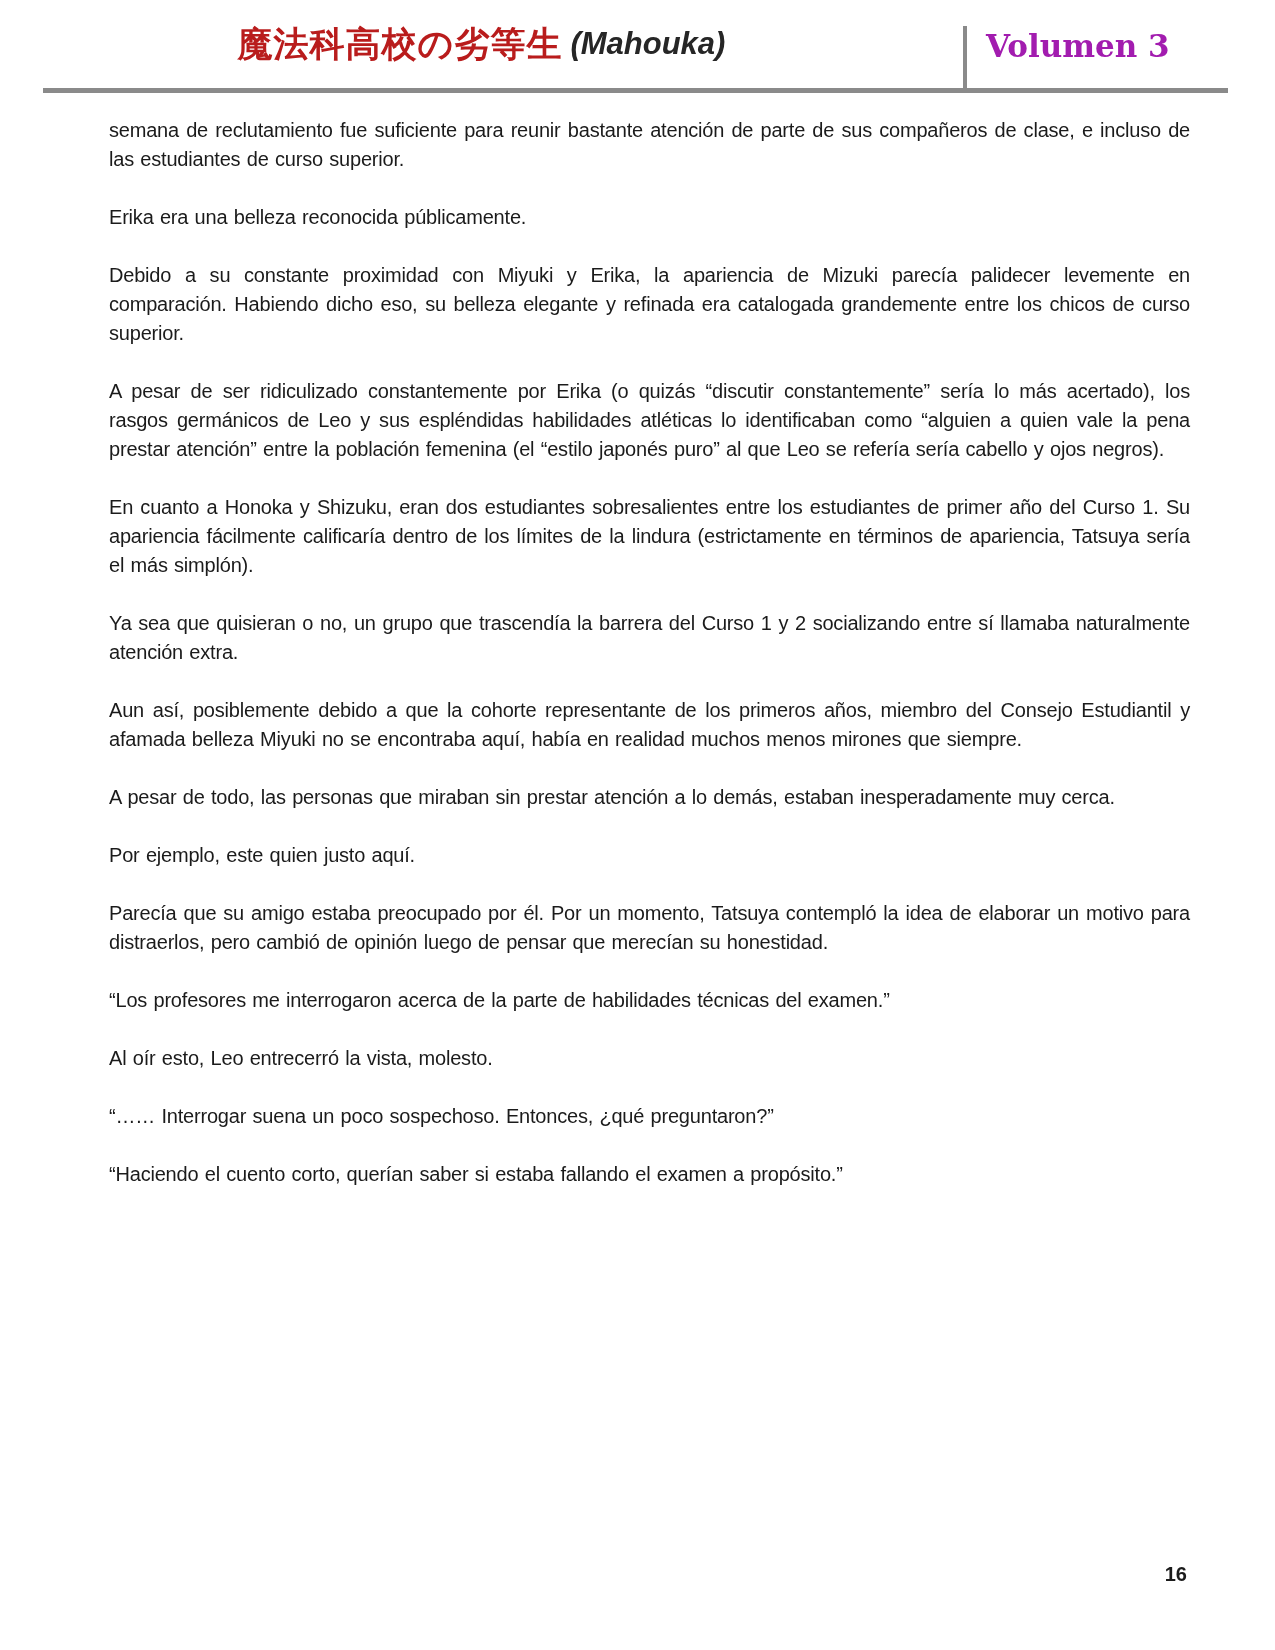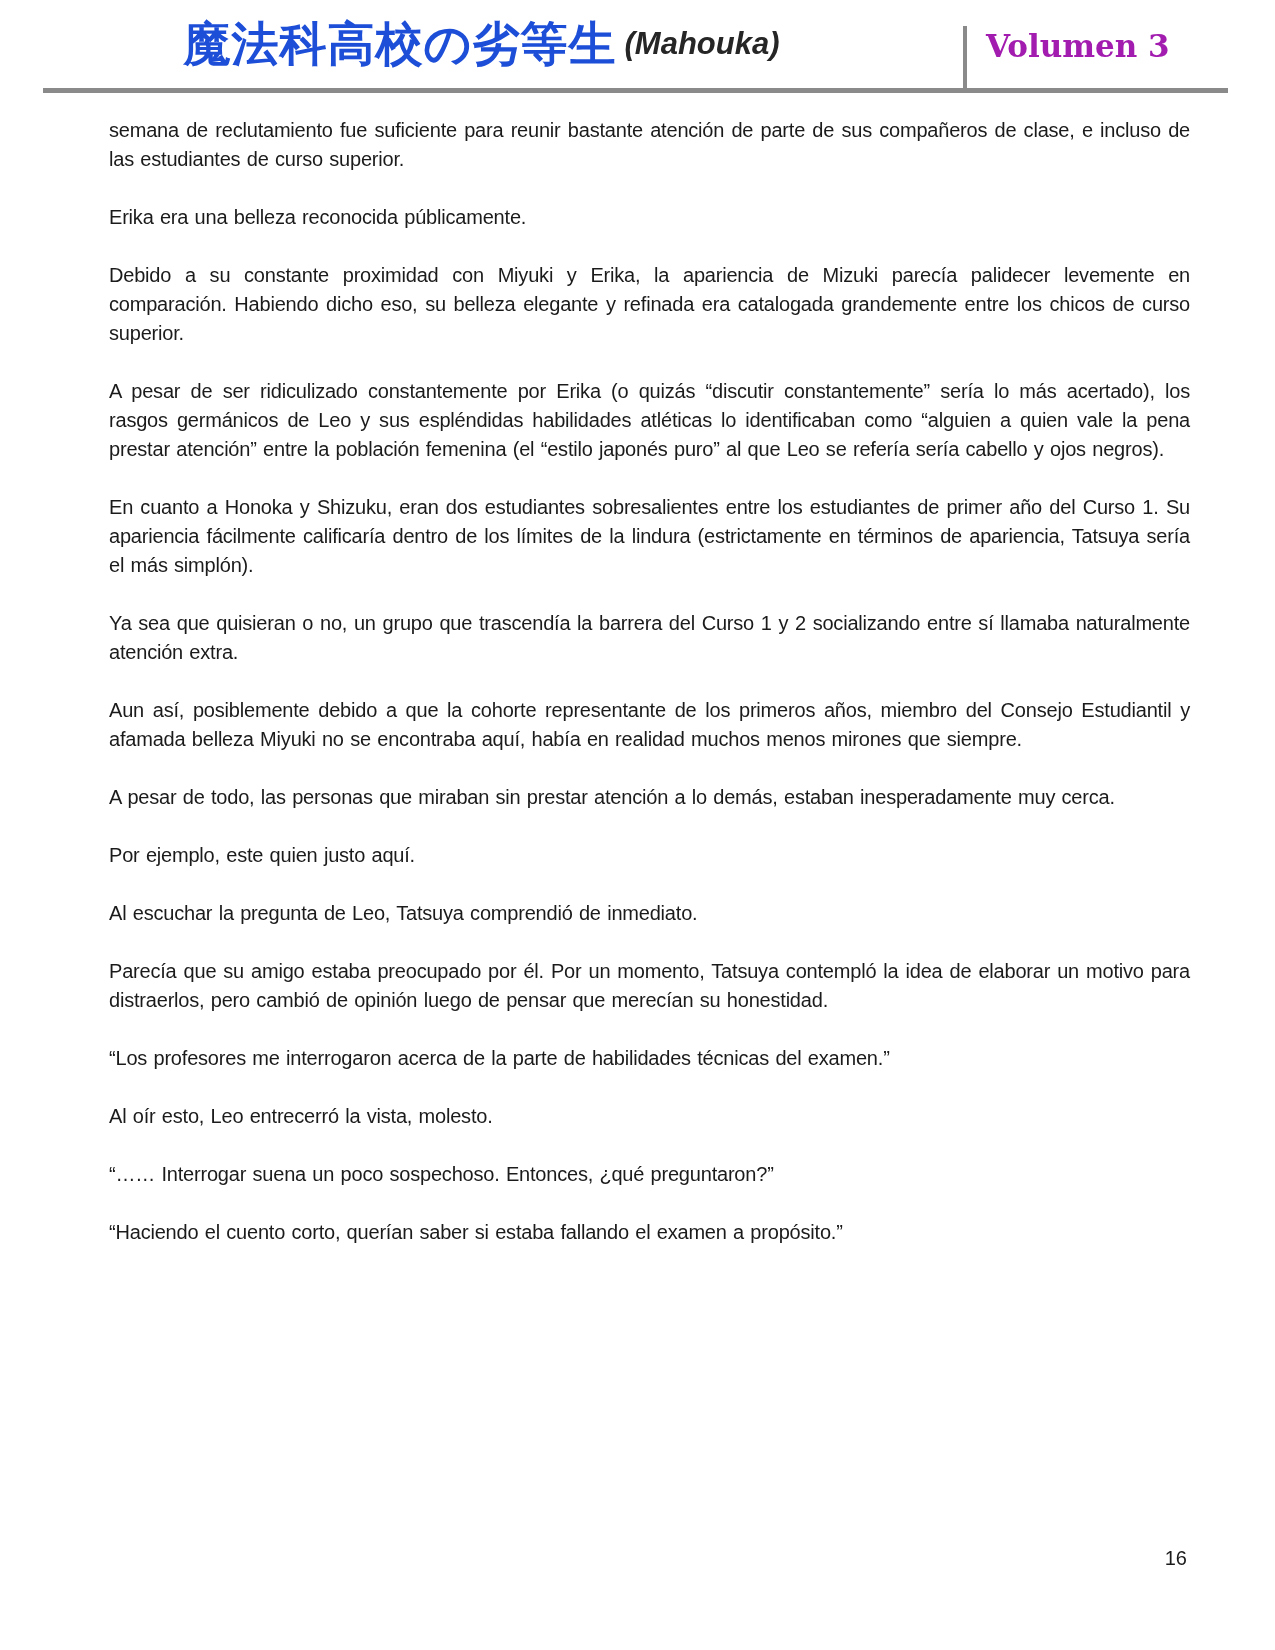--- a/index.html
+++ b/index.html
@@ -29,22 +29,22 @@
     height: 88px;
     display: flex;
     align-items: center;
     justify-content: center;
     gap: 8px;
     white-space: nowrap;
   }
   .title-jp {
     font-family: "DejaVu Serif", serif;
     font-weight: 700;
-    font-size: 47px;
-    color: #1d4ed8;
+    font-size: 35px;
+    color: #b91c1c;
     letter-spacing: 1px;
   }
   .title-latin {
     font-family: "Liberation Sans", sans-serif;
     font-weight: 700;
     font-size: 31px;
     color: #262626;
     font-style: italic;
   }
   .header-divider {
@@ -84,23 +84,24 @@
     color: #1b1b1b;
     text-align: justify;
     letter-spacing: -0.2px;
     word-spacing: 1px;
   }
 
   
   .footer {
     position: absolute;
     right: 88px;
-    bottom: 80px;
+    bottom: 64px;
     font-size: 20px;
     color: #1b1b1b;
+    font-weight: bold;
   }
 </style>
 </head>
 <body>
 
 <div class="page">
 
   <header class="header">
     <div class="header-left">
       <span class="title-jp">魔法科高校の劣等生</span>
@@ -114,21 +115,20 @@
   <main class="body-text">
     <p>semana de reclutamiento fue suficiente para reunir bastante atención de parte de sus compañeros de clase, e incluso de las estudiantes de curso superior.</p>
     <p>Erika era una belleza reconocida públicamente.</p>
     <p>Debido a su constante proximidad con Miyuki y Erika, la apariencia de Mizuki parecía palidecer levemente en comparación. Habiendo dicho eso, su belleza elegante y refinada era catalogada grandemente entre los chicos de curso superior.</p>
     <p>A pesar de ser ridiculizado constantemente por Erika (o quizás “discutir constantemente” sería lo más acertado), los rasgos germánicos de Leo y sus espléndidas habilidades atléticas lo identificaban como “alguien a quien vale la pena prestar atención” entre la población femenina (el “estilo japonés puro” al que Leo se refería sería cabello y ojos negros).</p>
     <p>En cuanto a Honoka y Shizuku, eran dos estudiantes sobresalientes entre los estudiantes de primer año del Curso 1. Su apariencia fácilmente calificaría dentro de los límites de la lindura (estrictamente en términos de apariencia, Tatsuya sería el más simplón).</p>
     <p>Ya sea que quisieran o no, un grupo que trascendía la barrera del Curso 1 y 2 socializando entre sí llamaba naturalmente atención extra.</p>
     <p>Aun así, posiblemente debido a que la cohorte representante de los primeros años, miembro del Consejo Estudiantil y afamada belleza Miyuki no se encontraba aquí, había en realidad muchos menos mirones que siempre.</p>
     <p>A pesar de todo, las personas que miraban sin prestar atención a lo demás, estaban inesperadamente muy cerca.</p>
     <p>Por ejemplo, este quien justo aquí.</p>
-    <p>Al escuchar la pregunta de Leo, Tatsuya comprendió de inmediato.</p>
     <p>Parecía que su amigo estaba preocupado por él. Por un momento, Tatsuya contempló la idea de elaborar un motivo para distraerlos, pero cambió de opinión luego de pensar que merecían su honestidad.</p>
     <p>“Los profesores me interrogaron acerca de la parte de habilidades técnicas del examen.”</p>
     <p>Al oír esto, Leo entrecerró la vista, molesto.</p>
     <p>“…… Interrogar suena un poco sospechoso. Entonces, ¿qué preguntaron?”</p>
     <p>“Haciendo el cuento corto, querían saber si estaba fallando el examen a propósito.”</p>
   </main>
 
   <footer class="footer">
     <span>16</span>
   </footer>

